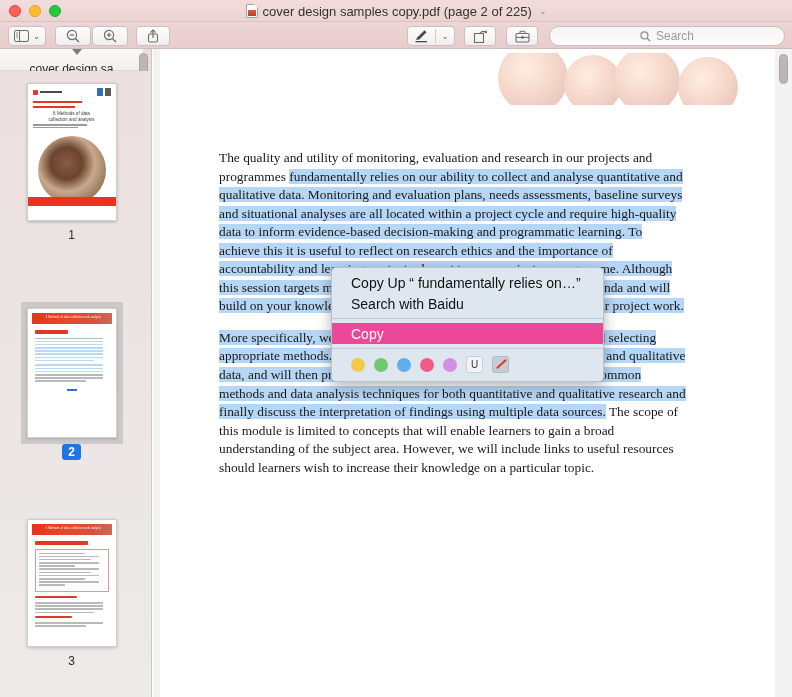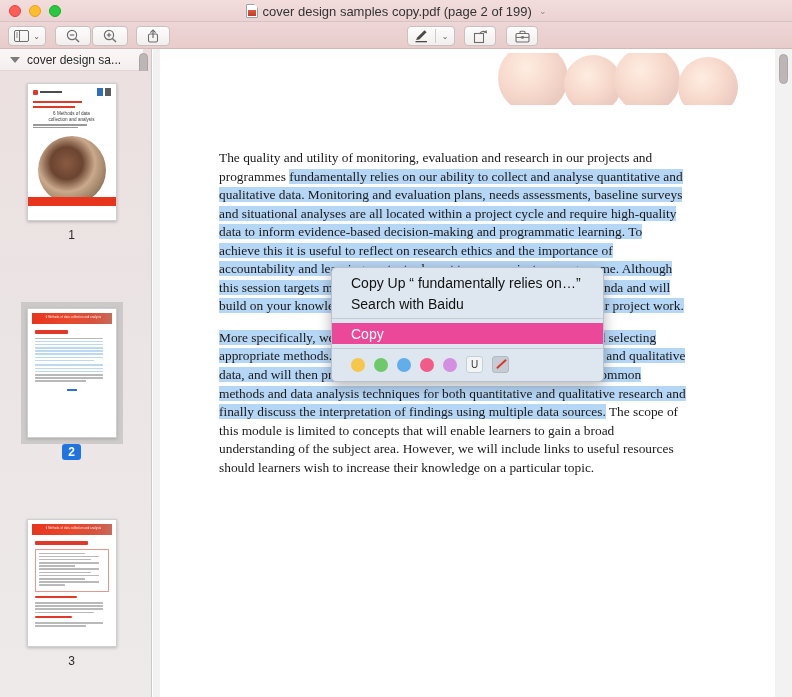--- a/index.html
+++ b/index.html
@@ -72,20 +72,21 @@
     position: absolute; left: 0; top: 49px; width: 152px; height: 648px;
     background: #ecdede;
     border-right: 1px solid #c9c9c9;
     overflow: hidden;
   }
   .sb-header {
     position: absolute; left: 0; top: 0; width: 143px; height: 22px;
     background: linear-gradient(180deg,#fcf7f7,#f4eeee);
     display: flex; align-items: center; gap: 7px; padding-left: 10px;
     border-bottom: 1px solid #e2d6d6;
+    flex-direction: column;
   }
   .disclosure { width: 0; height: 0;
     border-left: 5px solid transparent; border-right: 5px solid transparent;
     border-top: 6px solid #7d7d7d; }
   .sb-title { font-size: 12px; color: #2b2b2b; white-space: nowrap; }
   .sb-scroll {
     position: absolute; right: 3px; top: 4px; width: 9px; height: 26px;
     background: #bdb6b6; border-radius: 5px; border: 1px solid #aaa3a3;
   }
   .thumbs { position: absolute; left: 0; top: 22px; width: 152px; bottom: 0;
@@ -206,21 +207,21 @@
 <div class="window">
 
   <div class="titlebar">
     <div class="traffic">
       <div class="tl red"></div>
       <div class="tl yellow"></div>
       <div class="tl green"></div>
     </div>
     <div class="title-center">
       <span class="doc-icon"></span>
-      <span class="title-text">cover design samples copy.pdf (page 2 of 199)</span>
+      <span class="title-text">cover design samples copy.pdf (page 2 of 225)</span>
       <span class="title-chev">⌄</span>
     </div>
   </div>
 
   <div class="toolbar">
 
     <div class="tb-btn" style="left:8px; width:38px;">
       <svg width="15" height="12" viewBox="0 0 15 12">
         <rect x="0.5" y="0.5" width="14" height="11" rx="1.5" fill="none" stroke="#6d6d6d"></rect>
         <line x1="5.5" y1="0.5" x2="5.5" y2="11.5" stroke="#6d6d6d"></line>
@@ -275,20 +276,27 @@
 
     <div class="tb-btn" style="left:506px; width:32px;">
       <svg width="15" height="13" viewBox="0 0 15 13">
         <rect x="1" y="3.5" width="13" height="8.5" rx="1.2" fill="none" stroke="#6d6d6d" stroke-width="1.1"></rect>
         <path d="M5 3.5 V2.2 a1 1 0 0 1 1-1 h3 a1 1 0 0 1 1 1 V3.5" fill="none" stroke="#6d6d6d" stroke-width="1.1"></path>
         <line x1="1" y1="7.4" x2="14" y2="7.4" stroke="#6d6d6d" stroke-width="1"></line>
         <rect x="6.2" y="6.2" width="2.6" height="2.4" fill="#6d6d6d"></rect>
       </svg>
     </div>
 
+    <div class="search-field">
+      <svg width="11" height="11" viewBox="0 0 11 11">
+        <circle cx="4.4" cy="4.4" r="3.5" fill="none" stroke="#8f8f8f" stroke-width="1.2"></circle>
+        <line x1="7" y1="7" x2="10.2" y2="10.2" stroke="#8f8f8f" stroke-width="1.3"></line>
+      </svg>
+      <span class="search-ph">Search</span>
+    </div>
   </div>
 
   <div class="sidebar">
     <div class="sb-header">
       <span class="disclosure"></span>
       <span class="sb-title">cover design sa...</span>
     </div>
     <div class="sb-scroll"></div>
 
     <div class="thumbs">

